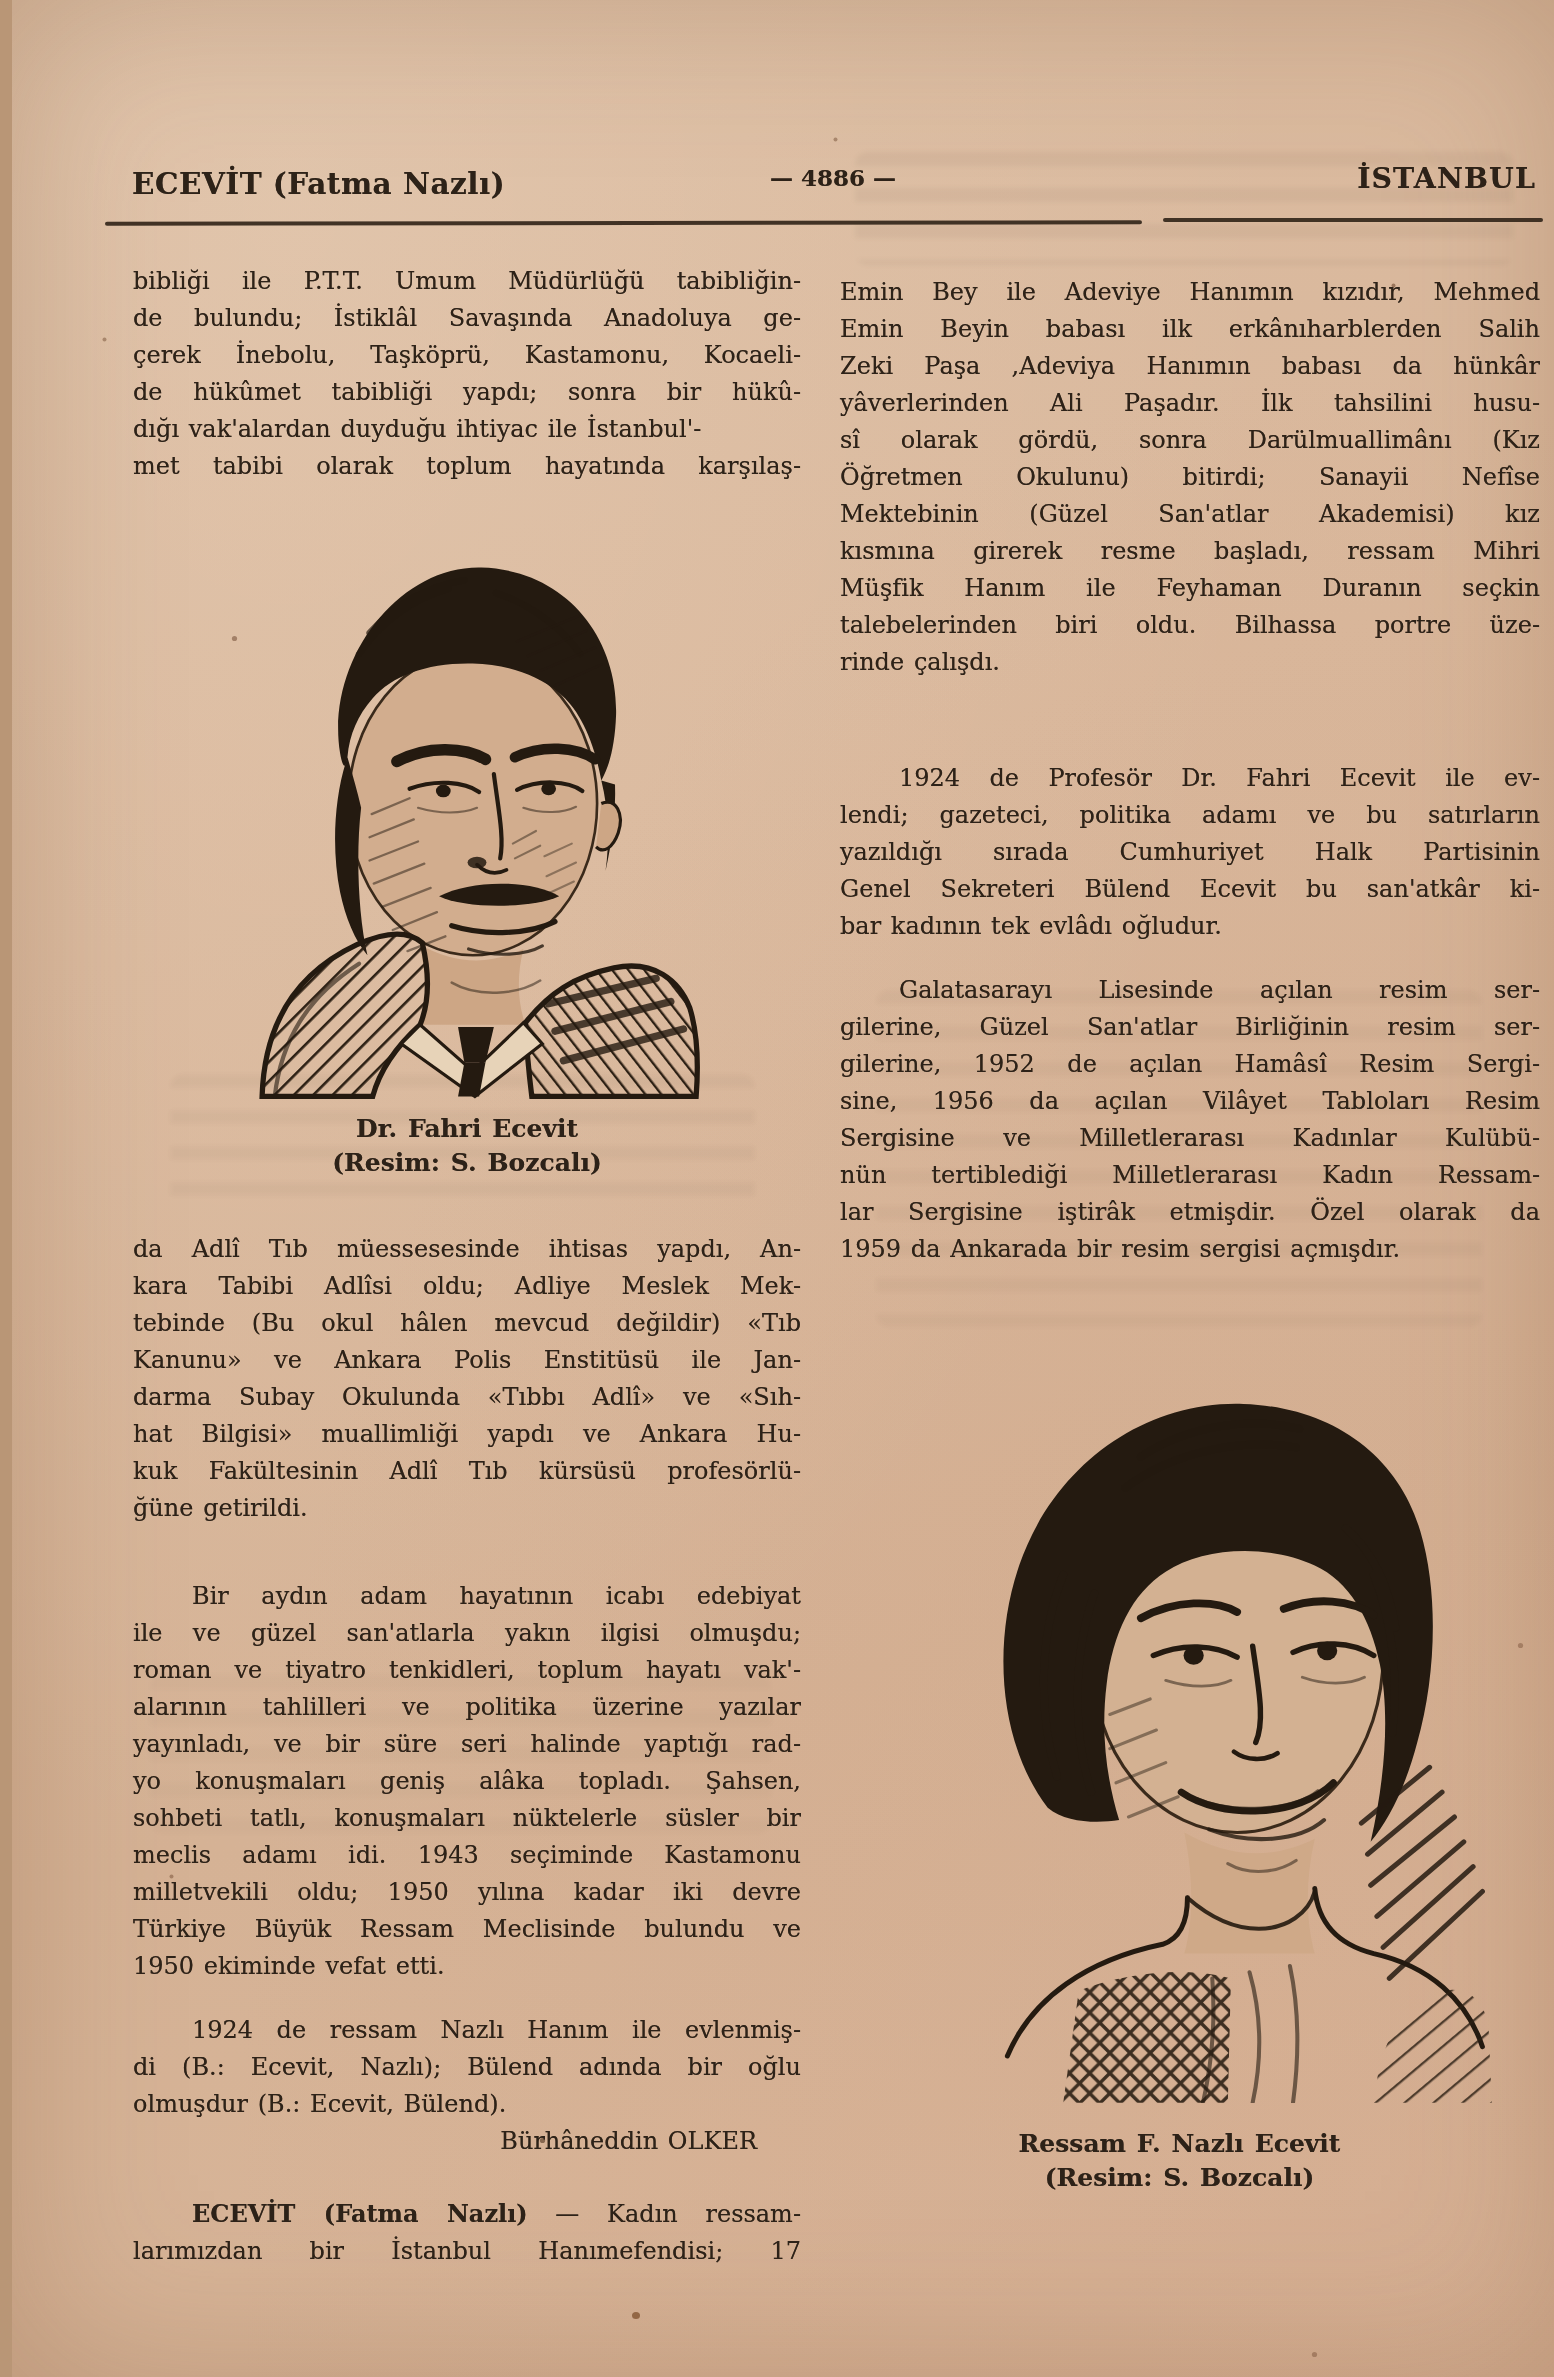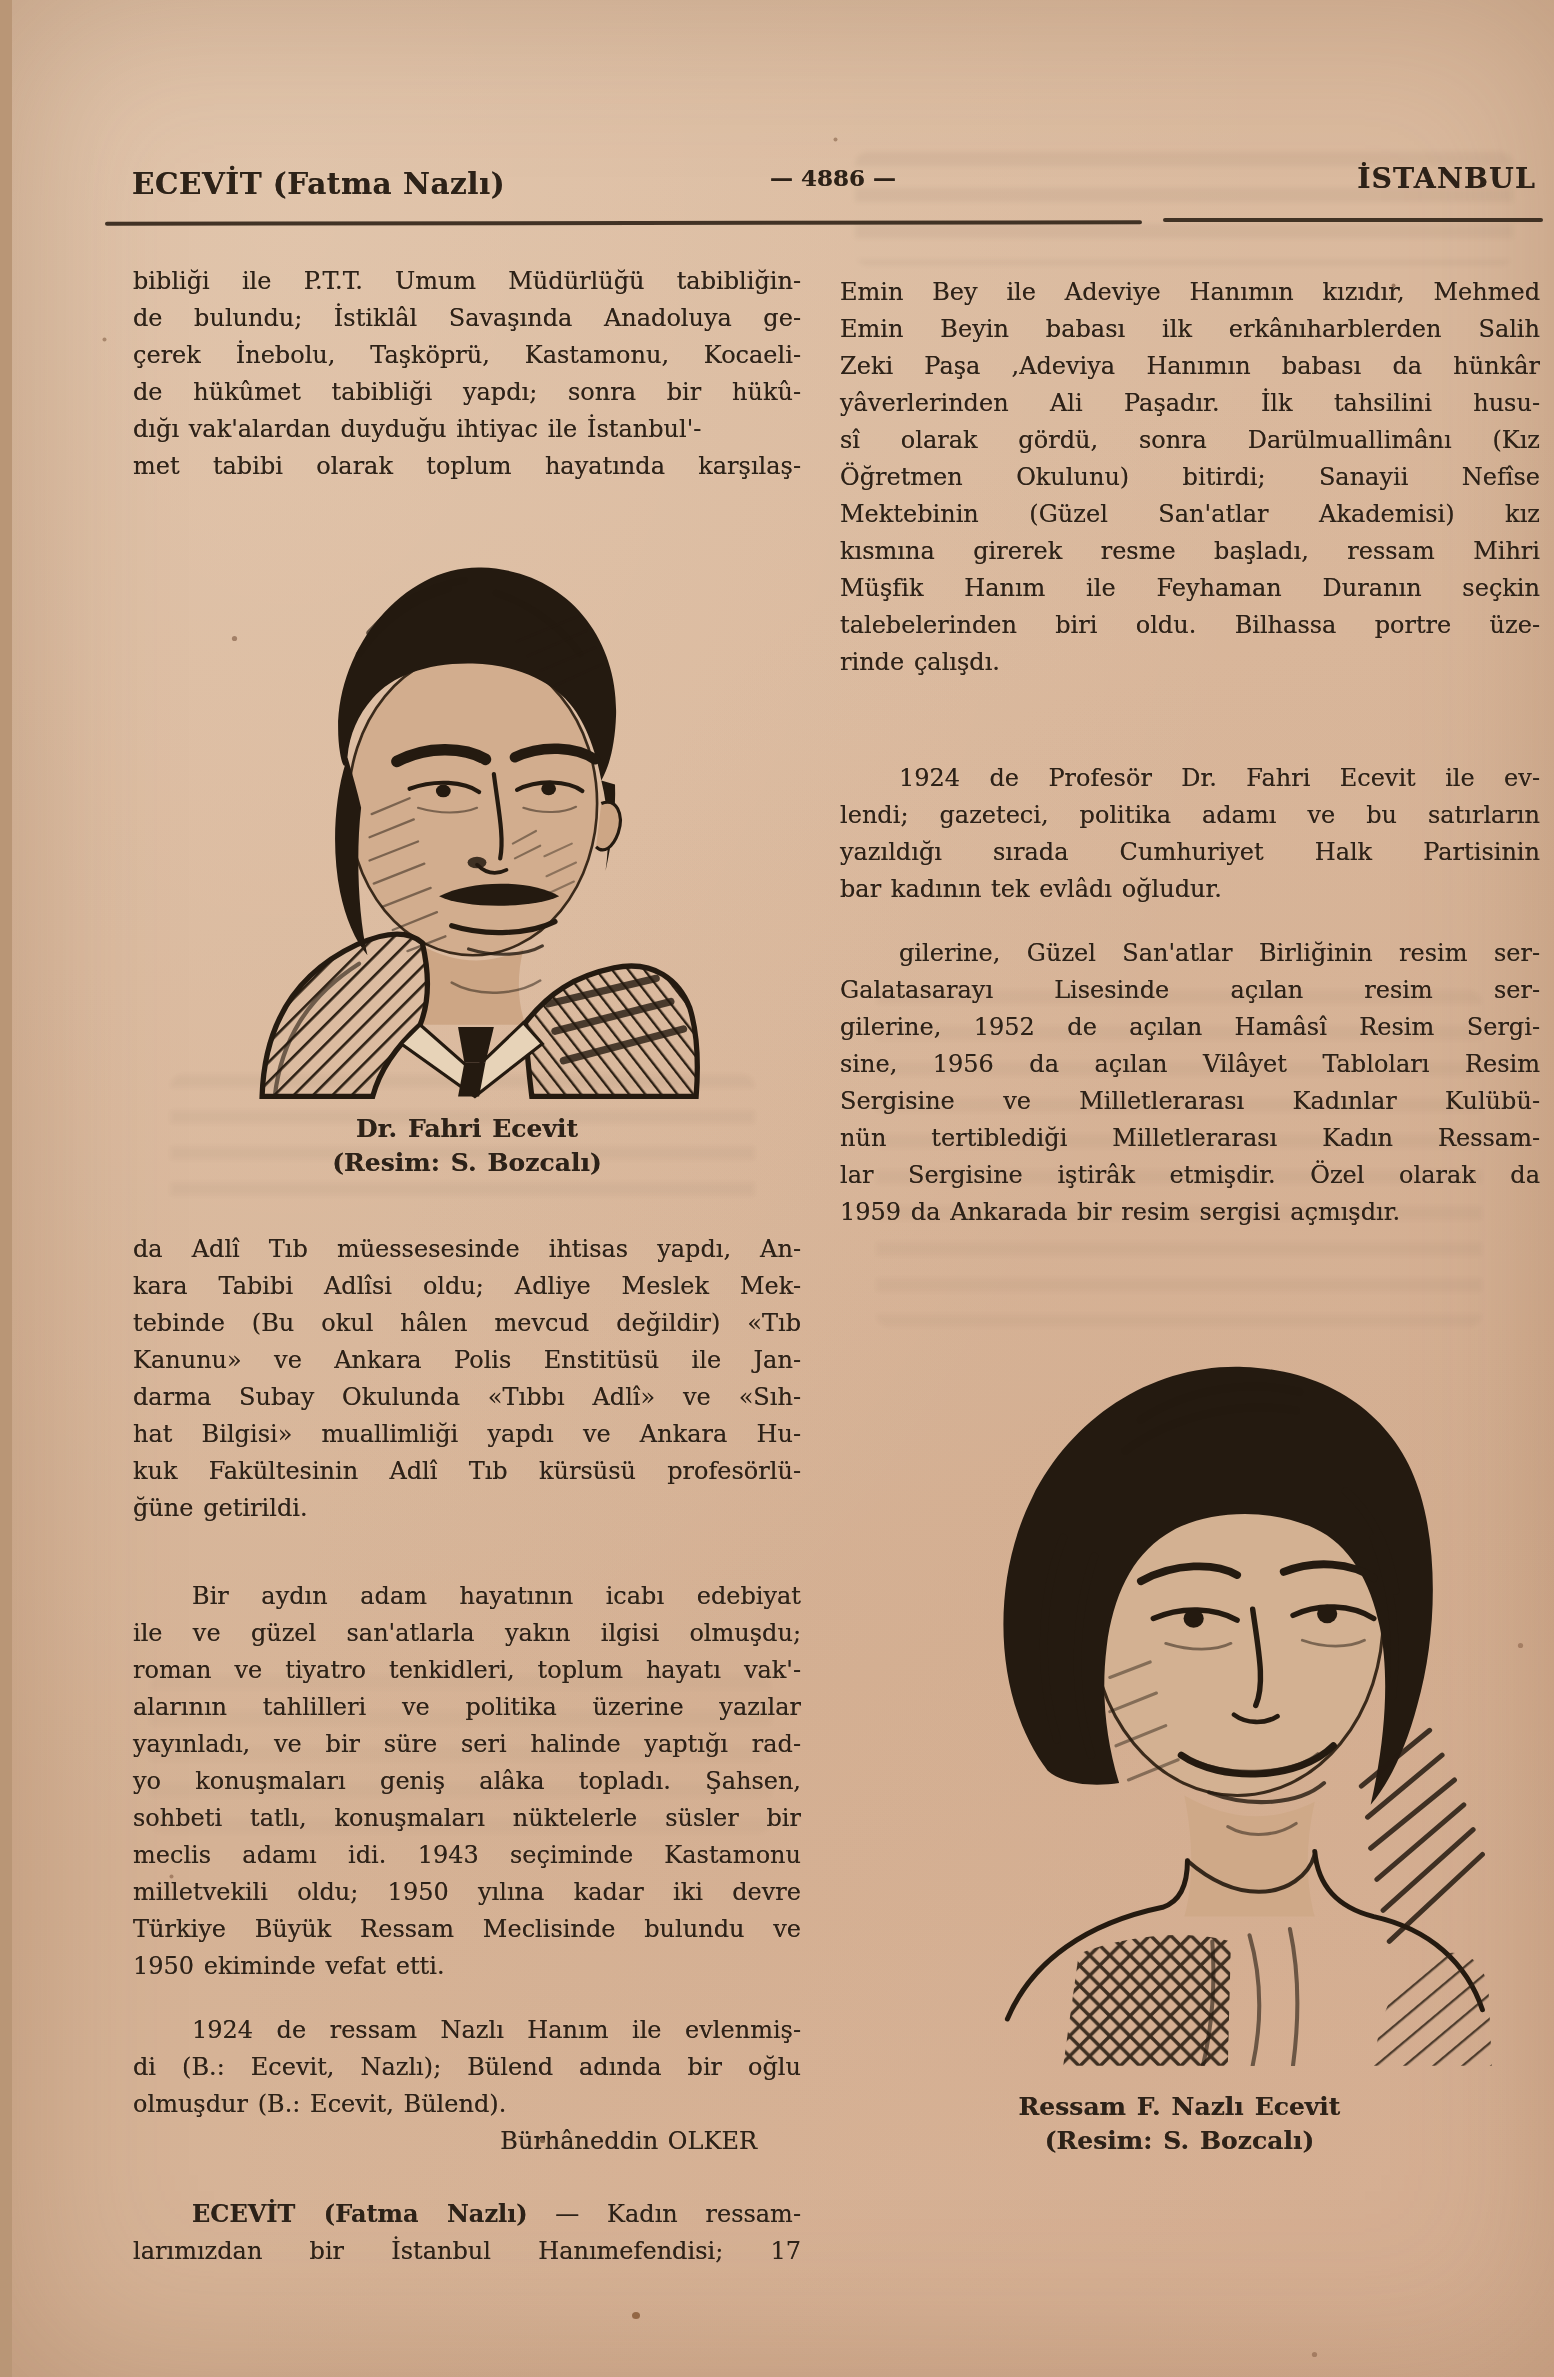--- a/index.html
+++ b/index.html
@@ -196,25 +196,26 @@
         <div class="tl jl">Mektebinin (Güzel San'atlar Akademisi) kız</div>
         <div class="tl jl">kısmına girerek resme başladı, ressam Mihri</div>
         <div class="tl jl">Müşfik Hanım ile Feyhaman Duranın seçkin</div>
         <div class="tl jl">talebelerinden biri oldu. Bilhassa portre üze-</div>
         <div class="tl">rinde çalışdı.</div>
       </div>
     <div class="para if mt-d">
         <div class="tl jl">1924 de Profesör Dr. Fahri Ecevit ile ev-</div>
         <div class="tl jl">lendi; gazeteci, politika adamı ve bu satırların</div>
         <div class="tl jl">yazıldığı sırada Cumhuriyet Halk Partisinin</div>
+        <div class="tl jl">Genel Sekreteri Bülend Ecevit bu san'atkâr ki-</div>
         <div class="tl">bar kadının tek evlâdı oğludur.</div>
       </div>
     <div class="para if mt-e">
+        <div class="tl jl">Galatasarayı Lisesinde açılan resim ser-</div>
         <div class="tl jl">gilerine, Güzel San'atlar Birliğinin resim ser-</div>
-        <div class="tl jl">Galatasarayı Lisesinde açılan resim ser-</div>
         <div class="tl jl">gilerine, 1952 de açılan Hamâsî Resim Sergi-</div>
         <div class="tl jl">sine, 1956 da açılan Vilâyet Tabloları Resim</div>
         <div class="tl jl">Sergisine ve Milletlerarası Kadınlar Kulübü-</div>
         <div class="tl jl">nün tertiblediği Milletlerarası Kadın Ressam-</div>
         <div class="tl jl">lar Sergisine iştirâk etmişdir. Özel olarak da</div>
         <div class="tl">1959 da Ankarada bir resim sergisi açmışdır.</div>
       </div>
 
     <div class="portrait-wrap p2-wrap">
       <svg viewBox="0 0 400 500" width="621" height="777">

